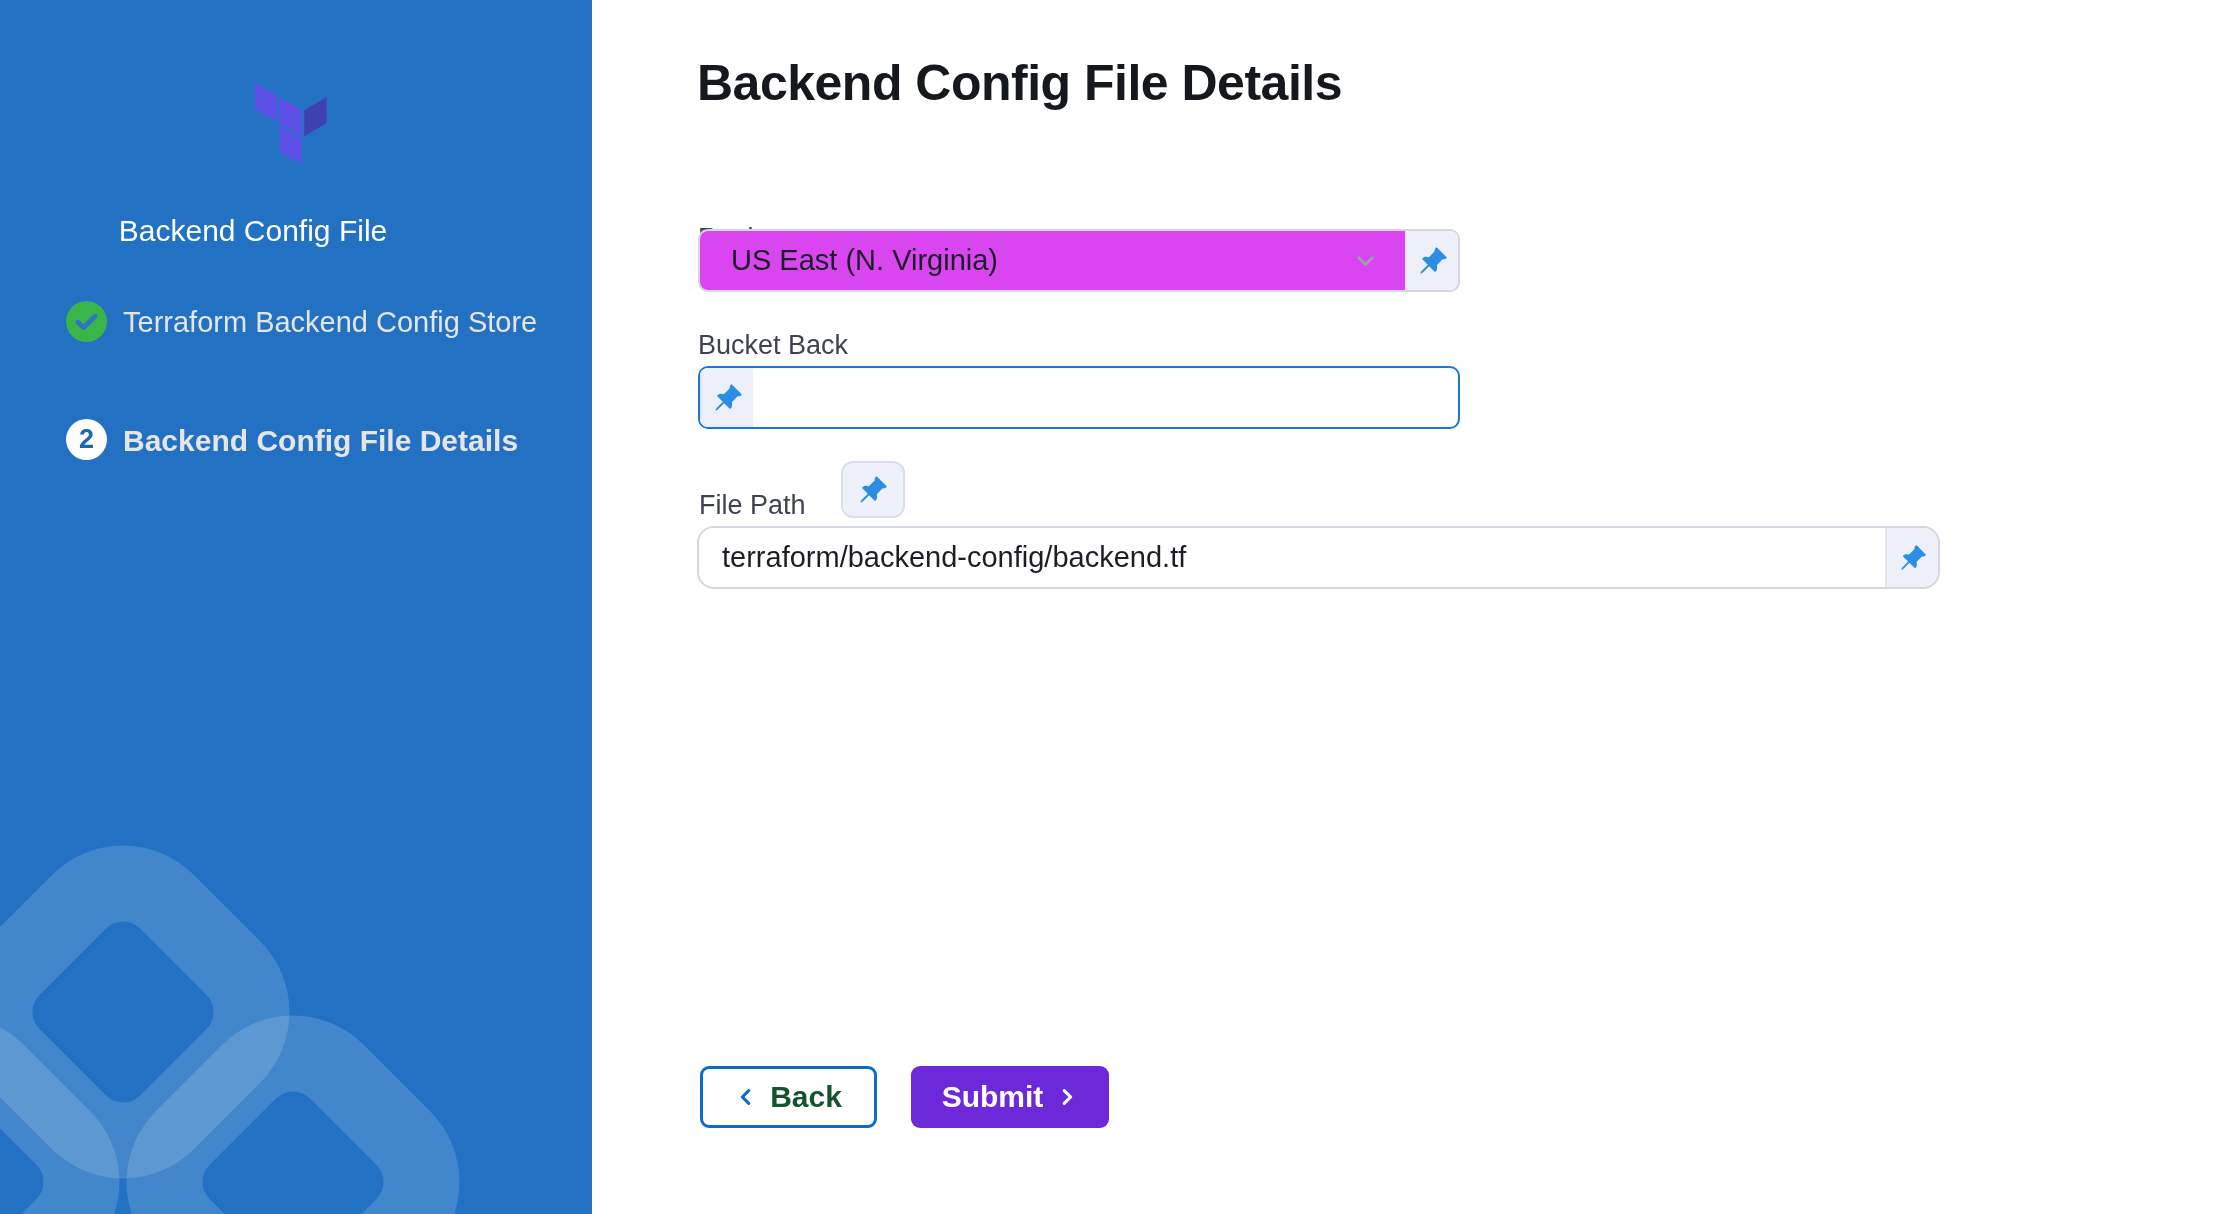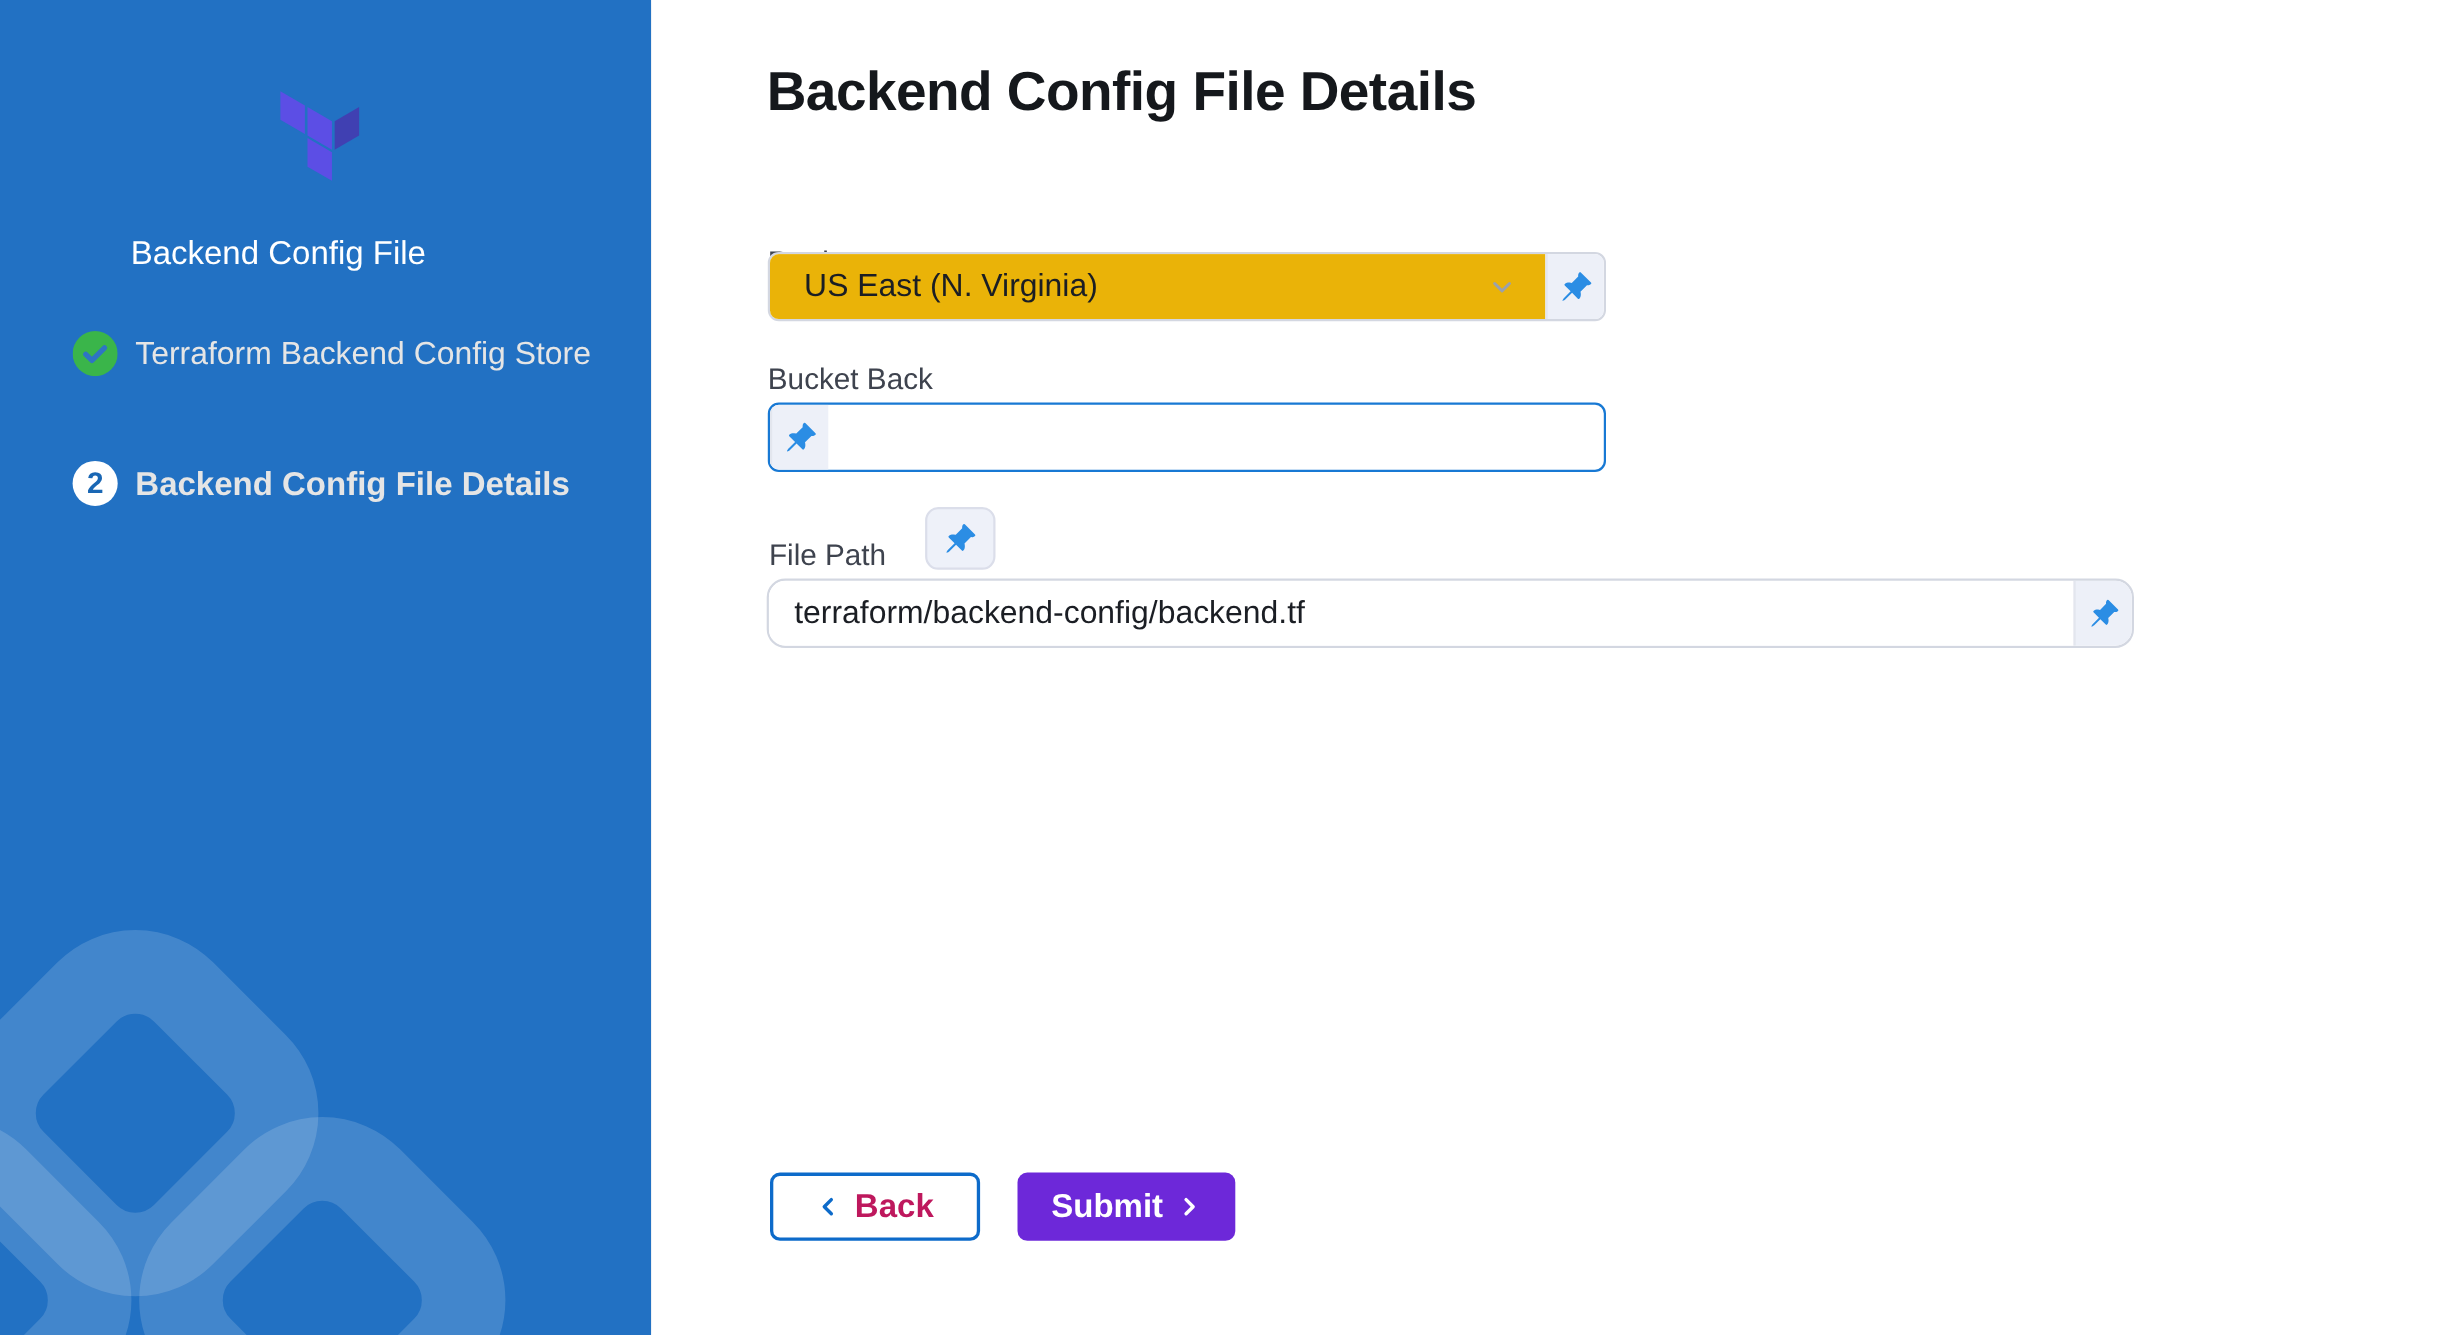--- a/index.html
+++ b/index.html
@@ -32,41 +32,41 @@
   .label-bucket { top:330px; }
   .label-filepath { top:490px; left:107px; }
 
   .select-group { position:absolute; left:106px; width:762px; height:63px;
     border:2px solid #d3d7e1; border-radius:10px; background:#fff;
     display:flex; overflow:hidden; }
   .select-group.focused { border-color:#1879d4; }
   .group-region { top:229px; }
   .group-bucket { top:366px; }
   .select-value-area { flex:1; display:flex; align-items:center; padding:0 26px 0 31px;
-    font-size:29px; color:#1b1e24; background:#eab308; cursor:pointer; }
+    font-size:29px; color:#1b1e24; background:#d946ef; cursor:pointer; }
   .select-text { flex:1; white-space:nowrap; }
   .chevron-down { width:27px; height:27px; flex:0 0 auto; }
   .pin-cap { flex:0 0 53px; background:#edf0f8; border-left:2px solid #e3e6ee;
     display:flex; align-items:center; justify-content:center; cursor:pointer; }
   .pin-svg { width:30px; height:30px; }
 
   .pin-button { position:absolute; left:249px; top:461px; width:64px; height:57px;
     background:#eef1f9; border:2px solid #dbdeea; border-radius:12px;
     display:flex; align-items:center; justify-content:center; cursor:pointer; }
 
   .input-group { position:absolute; left:105px; top:526px; width:1243px; height:63px;
     border:2px solid #d3d7e1; border-radius:17px; background:#fff; display:flex; overflow:hidden; }
   .text-input { flex:1; border:none; outline:none; font-family:"Liberation Sans", sans-serif;
     font-size:29px; color:#1b1e24; padding:0 20px 0 23px; background:#fff; }
 
   .btn-row { position:absolute; top:1066px; left:108px; display:flex; gap:34px; }
   .btn { height:62px; border-radius:9px; display:flex; align-items:center; justify-content:center;
     gap:13px; font-size:30px; font-weight:700; cursor:pointer;
     font-family:"Liberation Sans", sans-serif; }
-  .btn-back { width:191px; background:#fff; border:3px solid #0d6bca; color:#be185d; }
+  .btn-back { width:177px; background:#fff; border:3px solid #0d6bca; color:#14532d; }
   .btn-submit { width:198px; background:#6d28d9; border:none; color:#fff; }
   .btn-chevron { width:22px; height:22px; }
 </style>
 </head>
 <body>
 
 <div class="app">
 
   <aside class="sidebar">
 

